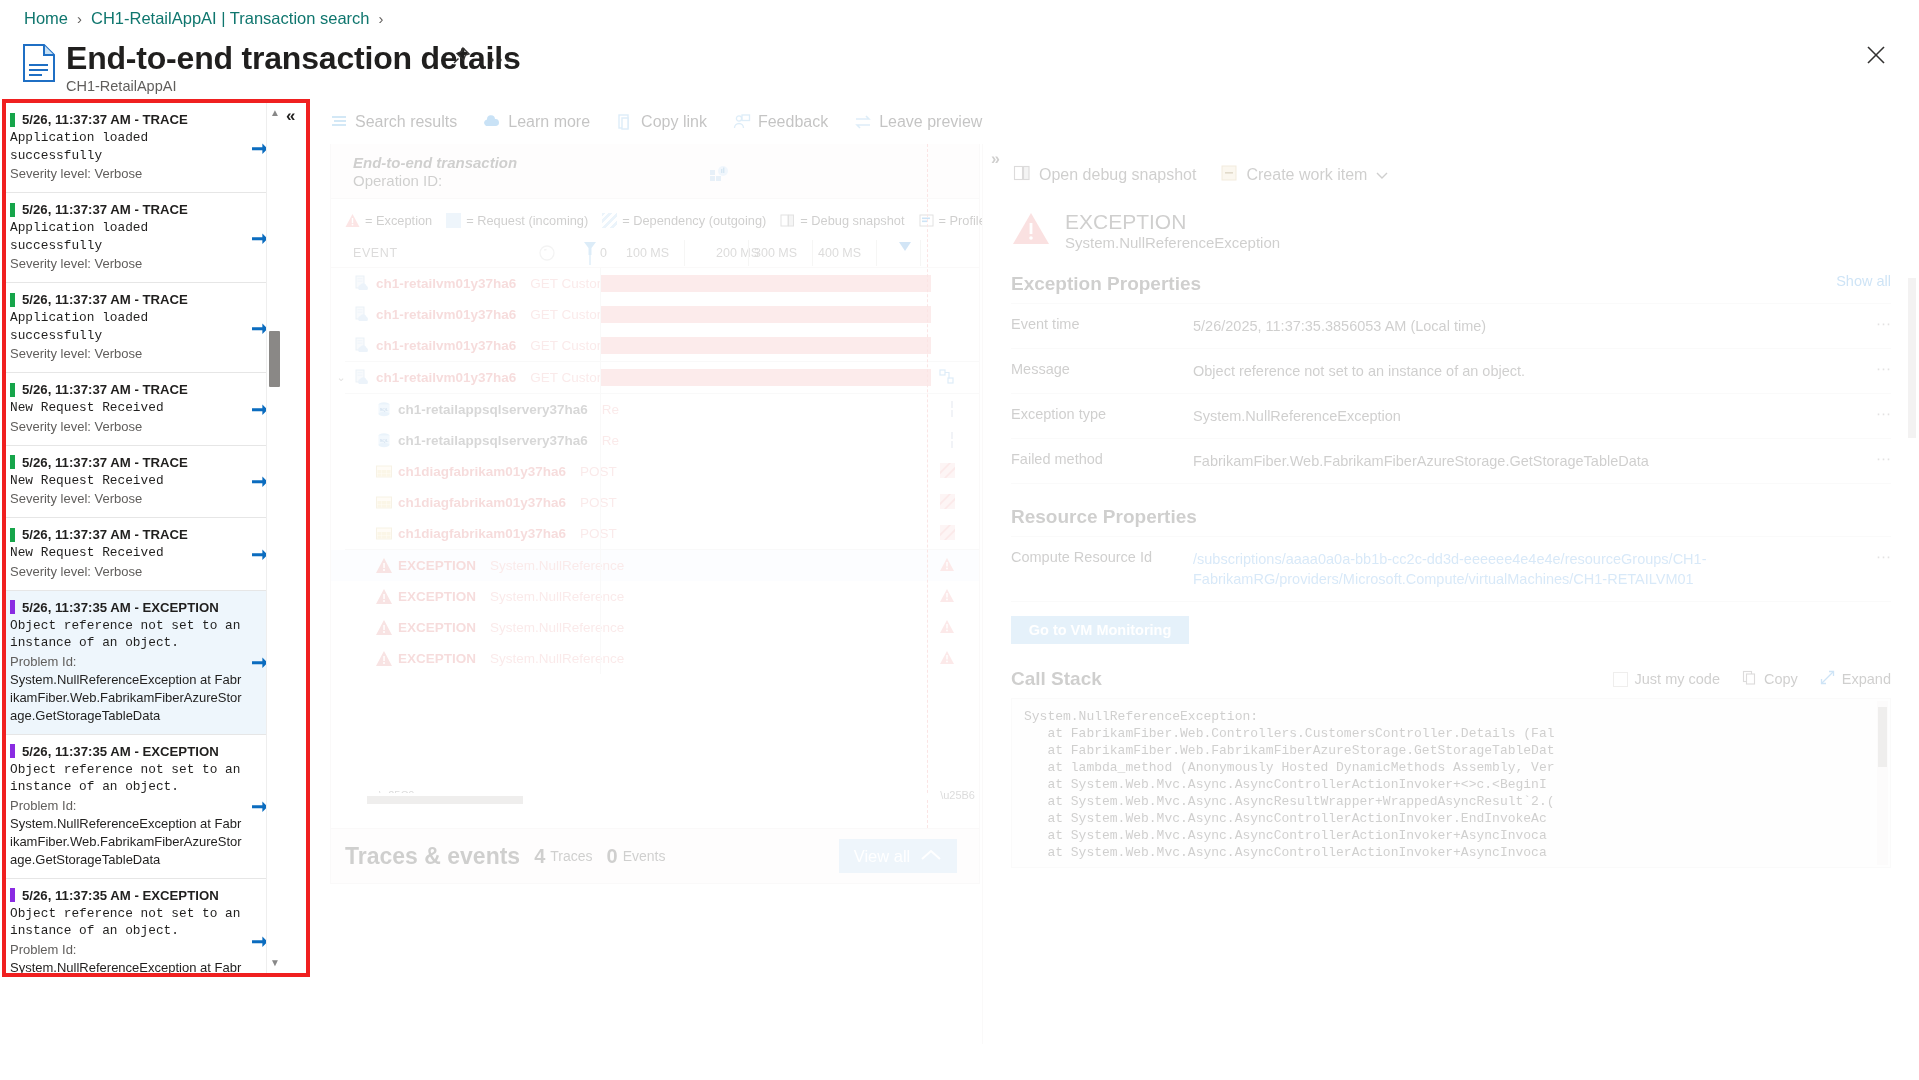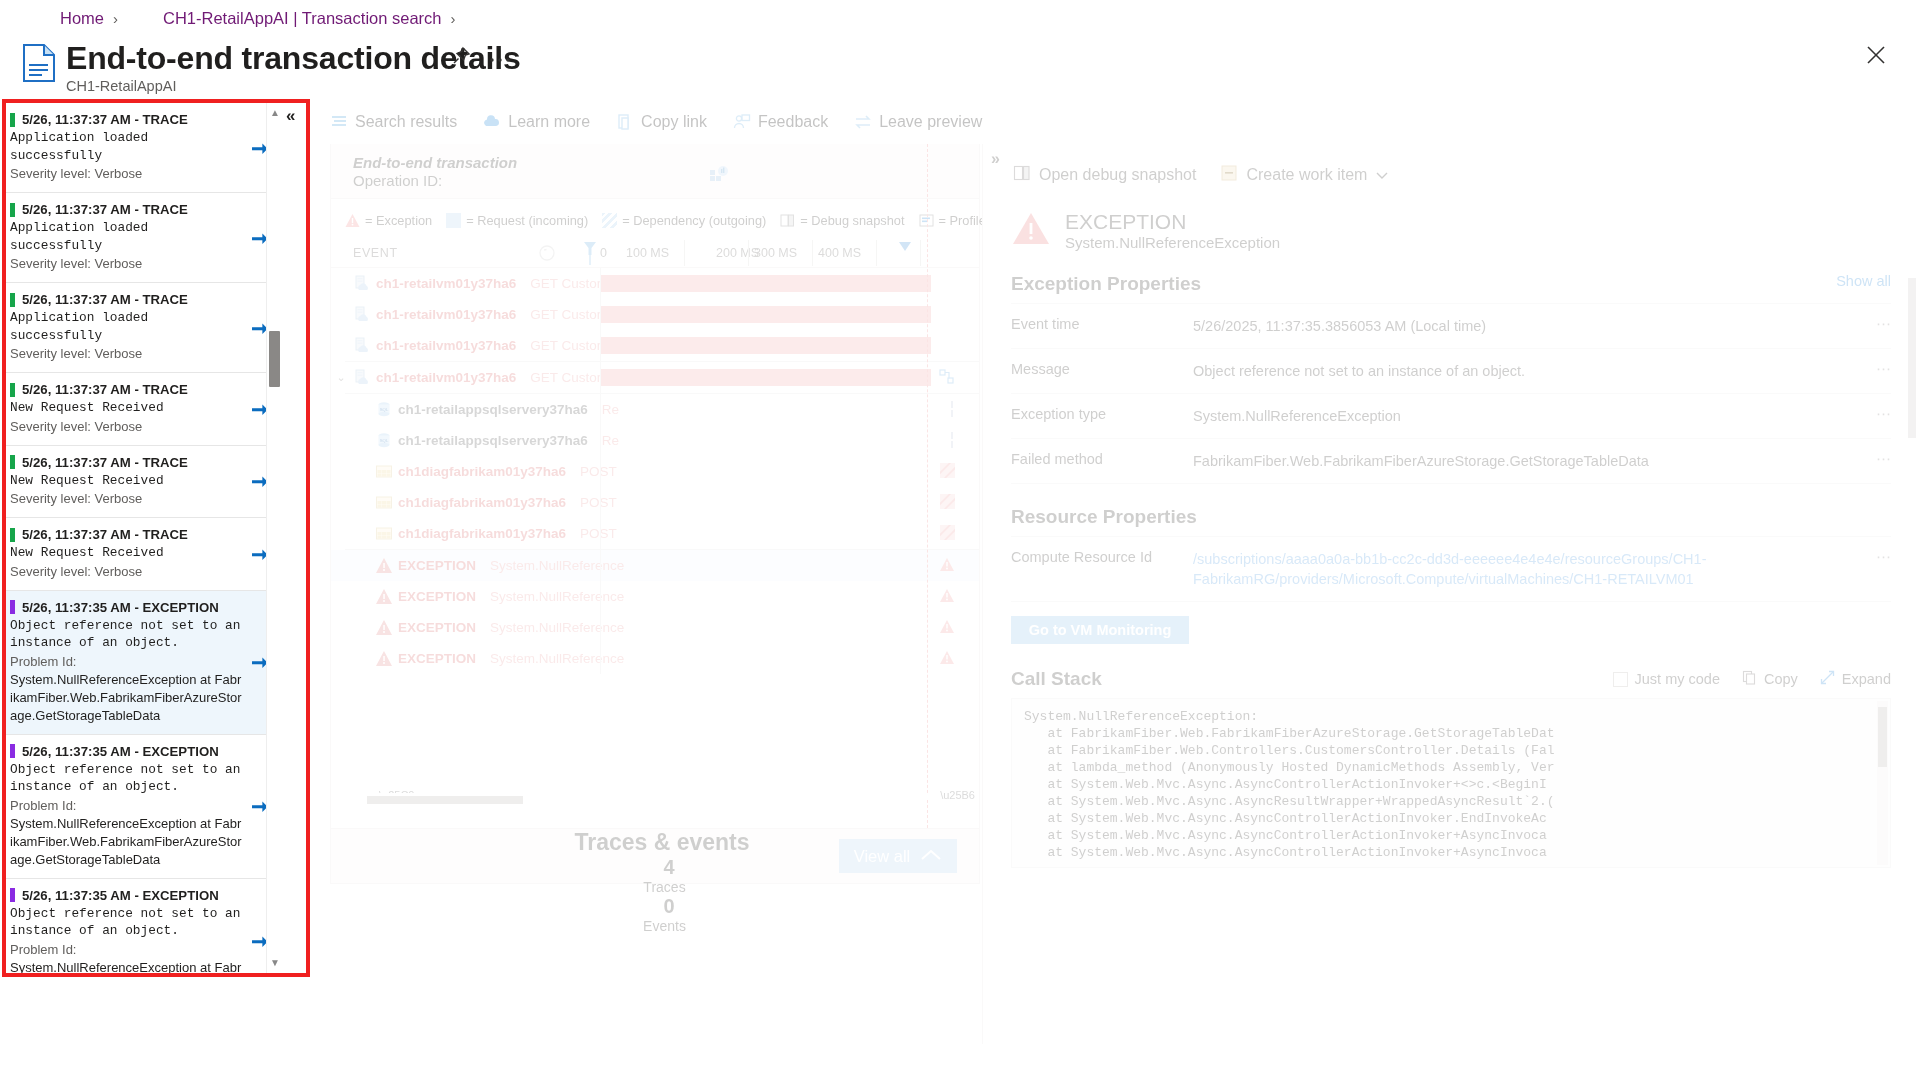--- a/index.html
+++ b/index.html
@@ -10,21 +10,21 @@
     font-family: "Liberation Sans", sans-serif;
     overflow: hidden;
   }
   .page { position: relative; width: 1919px; height: 1080px; background:#fff; }
 
   
   .breadcrumb {
     position:absolute; left:24px; top:9px;
     font-size:16.5px; color:#0078d4; display:flex; align-items:center; gap:9px;
   }
-  .breadcrumb .crumb { color:#701a75; cursor:pointer; white-space:nowrap;margin-left:36px; }
+  .breadcrumb .crumb { color:#0f766e; cursor:pointer; white-space:nowrap; }
   .breadcrumb .sep { color:#605e5c; font-size:15px; }
 
   
   .title-block { position:absolute; left:22px; top:38px; display:flex; align-items:flex-start; }
   .doc-icon { width:34px; height:40px; margin-top:5px; margin-right:10px; }
   .title-text h1 {
     margin:0; font-size:32px; font-weight:600; color:#201f1e; letter-spacing:-0.2px;
     line-height:40px;
   }
   .title-text .subtitle { font-size:14.5px; color:#605e5c; margin-top:0px; }
@@ -123,21 +123,21 @@
   .nowline { position:absolute; left:596px; top:0; bottom:0; border-left:1px dashed #f0a6a6; }
 
   .mid-hscroll { position:absolute; left:0; right:0; bottom:30px; height:14px; }
   .mhs-track { position:absolute; left:14px; right:14px; top:4px; height:7px; background:#fff; }
   .mhs-thumb { position:absolute; left:22px; top:3px; width:156px; height:8px; background:#c8c6c4; }
   .mhs-l, .mhs-r { position:absolute; top:0px; color:#888; font-size:11px;margin-left:44px; }
   .mhs-l { left:4px; } .mhs-r { right:4px; }
 
   .traces-bar {
     position:absolute; left:330px; top:828px; width:650px; height:56px;
-    background:#faf9f8; border:1px solid #edebe9; display:flex; align-items:center; padding-left:14px;flex-direction:column;
+    background:#faf9f8; border:1px solid #edebe9; display:flex; align-items:center; padding-left:14px;
   }
   .tb-title { font-size:23px; font-weight:600; color:#605e5c; }
   .tb-num { font-size:20px; font-weight:600; color:#605e5c; margin-left:14px; }
   .tb-word { font-size:14px; color:#605e5c; margin-left:5px; }
   .viewall {
     position:absolute; right:22px; top:10px; width:118px; height:34px; background:#c5ddf2;
     color:#fff; font-size:16.5px; display:flex; align-items:center; justify-content:center; gap:10px; cursor:pointer;
   }
 
   
@@ -901,22 +901,22 @@
                   <path d="M6 13.5 H1.5 V9"></path>
                   <line x1="13.5" y1="1.5" x2="1.5" y2="13.5"></line>
                 </g>
               </svg></span>
           <span>Expand</span>
         </span>
       </div>
       <div class="callstack">
         <div id="cs-lines">
             <div class="cs-line">System.NullReferenceException:</div>
+            <div class="cs-line">   at FabrikamFiber.Web.Controllers.CustomersController.Details (Fal</div>
             <div class="cs-line">   at FabrikamFiber.Web.FabrikamFiberAzureStorage.GetStorageTableDat</div>
-            <div class="cs-line">   at FabrikamFiber.Web.Controllers.CustomersController.Details (Fal</div>
             <div class="cs-line">   at lambda_method (Anonymously Hosted DynamicMethods Assembly, Ver</div>
             <div class="cs-line">   at System.Web.Mvc.Async.AsyncControllerActionInvoker+&lt;&gt;c.&lt;BeginI</div>
             <div class="cs-line">   at System.Web.Mvc.Async.AsyncResultWrapper+WrappedAsyncResult`2.(</div>
             <div class="cs-line">   at System.Web.Mvc.Async.AsyncControllerActionInvoker.EndInvokeAc</div>
             <div class="cs-line">   at System.Web.Mvc.Async.AsyncControllerActionInvoker+AsyncInvoca</div>
             <div class="cs-line">   at System.Web.Mvc.Async.AsyncControllerActionInvoker+AsyncInvoca</div>
           </div>
         <div class="cs-scroll">
             <div class="cs-thumb"></div>
           </div>

